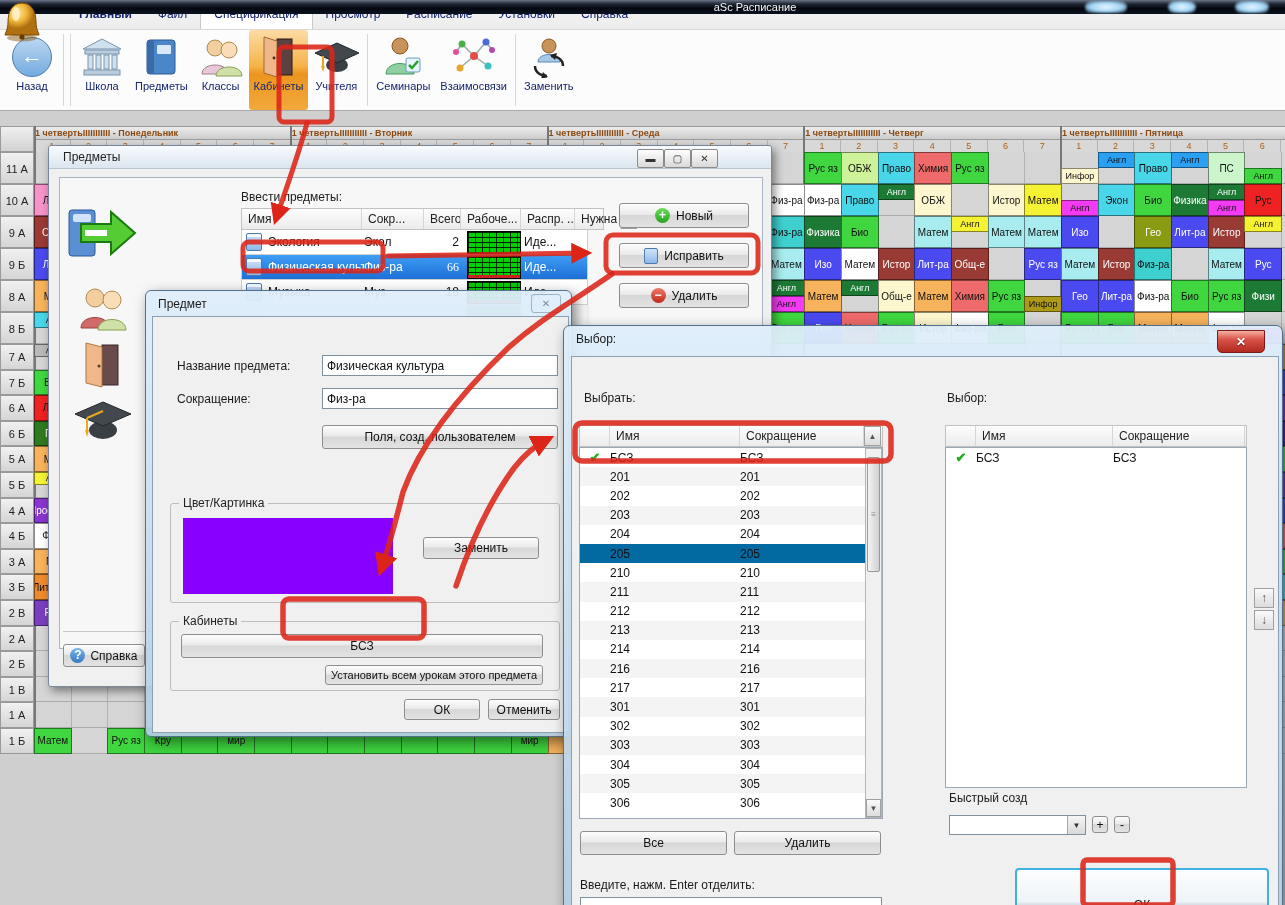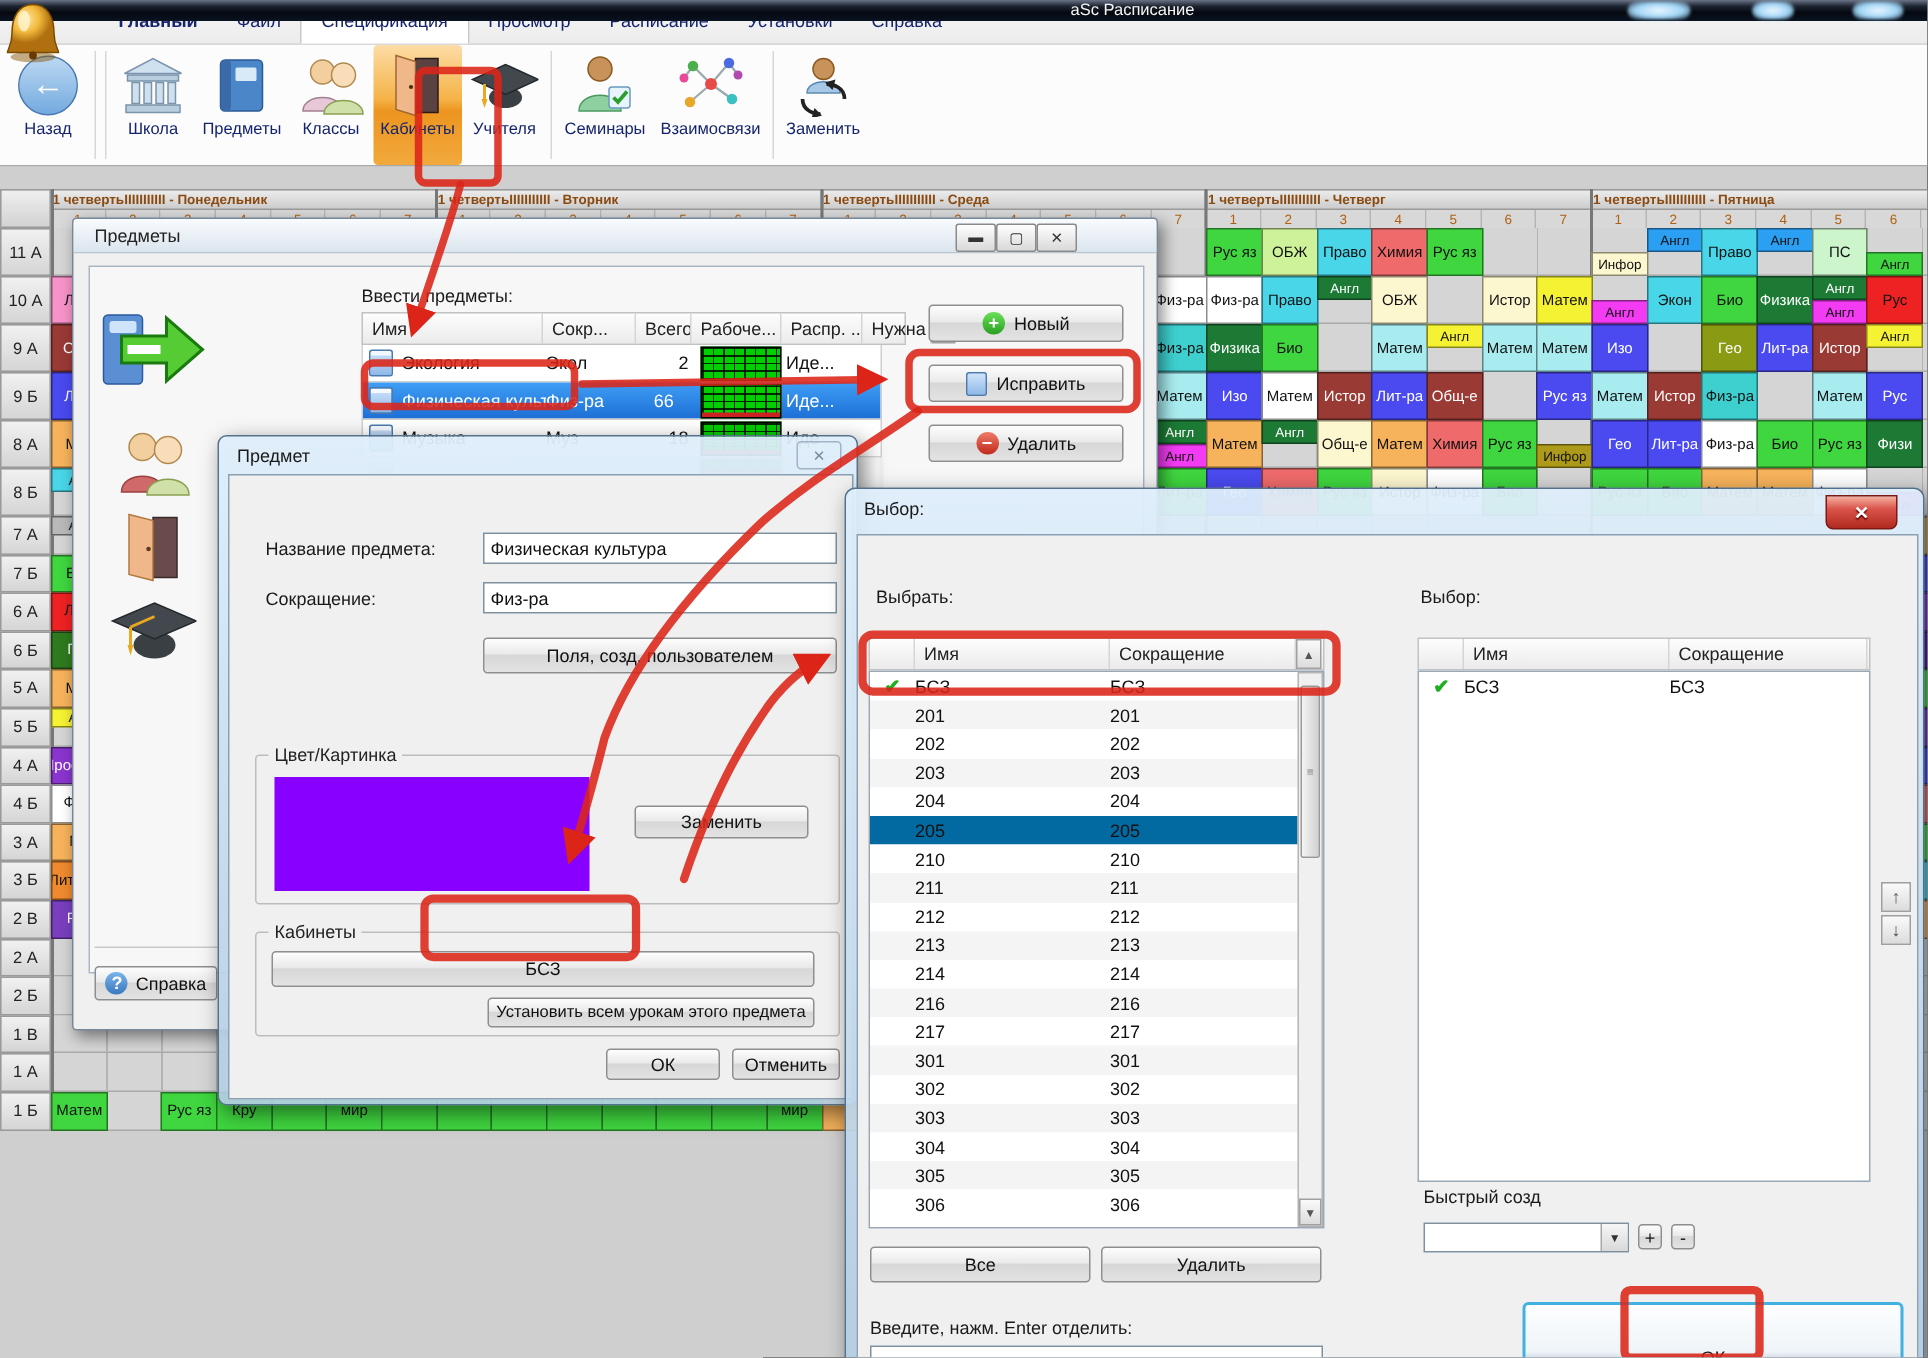--- a/index.html
+++ b/index.html
@@ -522,21 +522,21 @@
           <div style="width: 96px; flex: 0 0 auto; overflow: hidden; white-space: nowrap; text-align: left;">Экология</div>
           <div style="width: 62px; flex: 0 0 auto; overflow: hidden; white-space: nowrap; text-align: left;">Экол</div>
           <div style="width: 33px; flex: 0 0 auto; overflow: hidden; white-space: nowrap; text-align: right;">2</div>
           <div class="wt" style="margin: 0px 3px 0px 8px; height: 23px;"></div>
           <div style="width: 50px; flex: 0 0 auto; overflow: hidden; white-space: nowrap; text-align: left;">Иде...</div>
         </div>
         <div class="lst-row abs" style="left: 0px; top: 47px; width: 347px; height: 25px; border-right: 1px solid rgb(207, 207, 207); border-bottom: 1px solid rgb(207, 207, 207); border-left: 1px solid rgb(207, 207, 207); border-image: initial; border-top: none; background: linear-gradient(rgb(63, 158, 245), rgb(29, 111, 214)); color: rgb(255, 255, 255);">
           <div class="subj-icon" style="margin: 0px 6px 0px 4px;"></div>
           <div style="width: 96px; flex: 0 0 auto; overflow: hidden; white-space: nowrap; text-align: left;">Физическая культура</div>
           <div style="width: 62px; flex: 0 0 auto; overflow: hidden; white-space: nowrap; text-align: left;">Физ-ра</div>
-          <div style="width: 33px; flex: 0 0 auto; overflow: hidden; white-space: nowrap; text-align: center;">66</div>
+          <div style="width: 33px; flex: 0 0 auto; overflow: hidden; white-space: nowrap; text-align: right; font-family: Liberation Serif, serif;">66</div>
           <div class="wt rl" style="margin: 0px 3px 0px 8px; height: 23px;"></div>
           <div style="width: 50px; flex: 0 0 auto; overflow: hidden; white-space: nowrap; text-align: left;">Иде...</div>
         </div>
         <div class="lst-row abs" style="left: 0px; top: 72px; width: 347px; height: 25px; border-right: 1px solid rgb(207, 207, 207); border-bottom: 1px solid rgb(207, 207, 207); border-left: 1px solid rgb(207, 207, 207); border-image: initial; border-top: none; background: rgb(255, 255, 255); color: rgb(17, 17, 17);">
           <div class="subj-icon" style="margin: 0px 6px 0px 4px;"></div>
           <div style="width: 96px; flex: 0 0 auto; overflow: hidden; white-space: nowrap; text-align: left;">Музыка</div>
           <div style="width: 62px; flex: 0 0 auto; overflow: hidden; white-space: nowrap; text-align: left;">Муз</div>
           <div style="width: 33px; flex: 0 0 auto; overflow: hidden; white-space: nowrap; text-align: right;">18</div>
           <div class="wt rl" style="margin: 0px 3px 0px 8px; height: 23px;"></div>
           <div style="width: 50px; flex: 0 0 auto; overflow: hidden; white-space: nowrap; text-align: left;">Иде</div>

